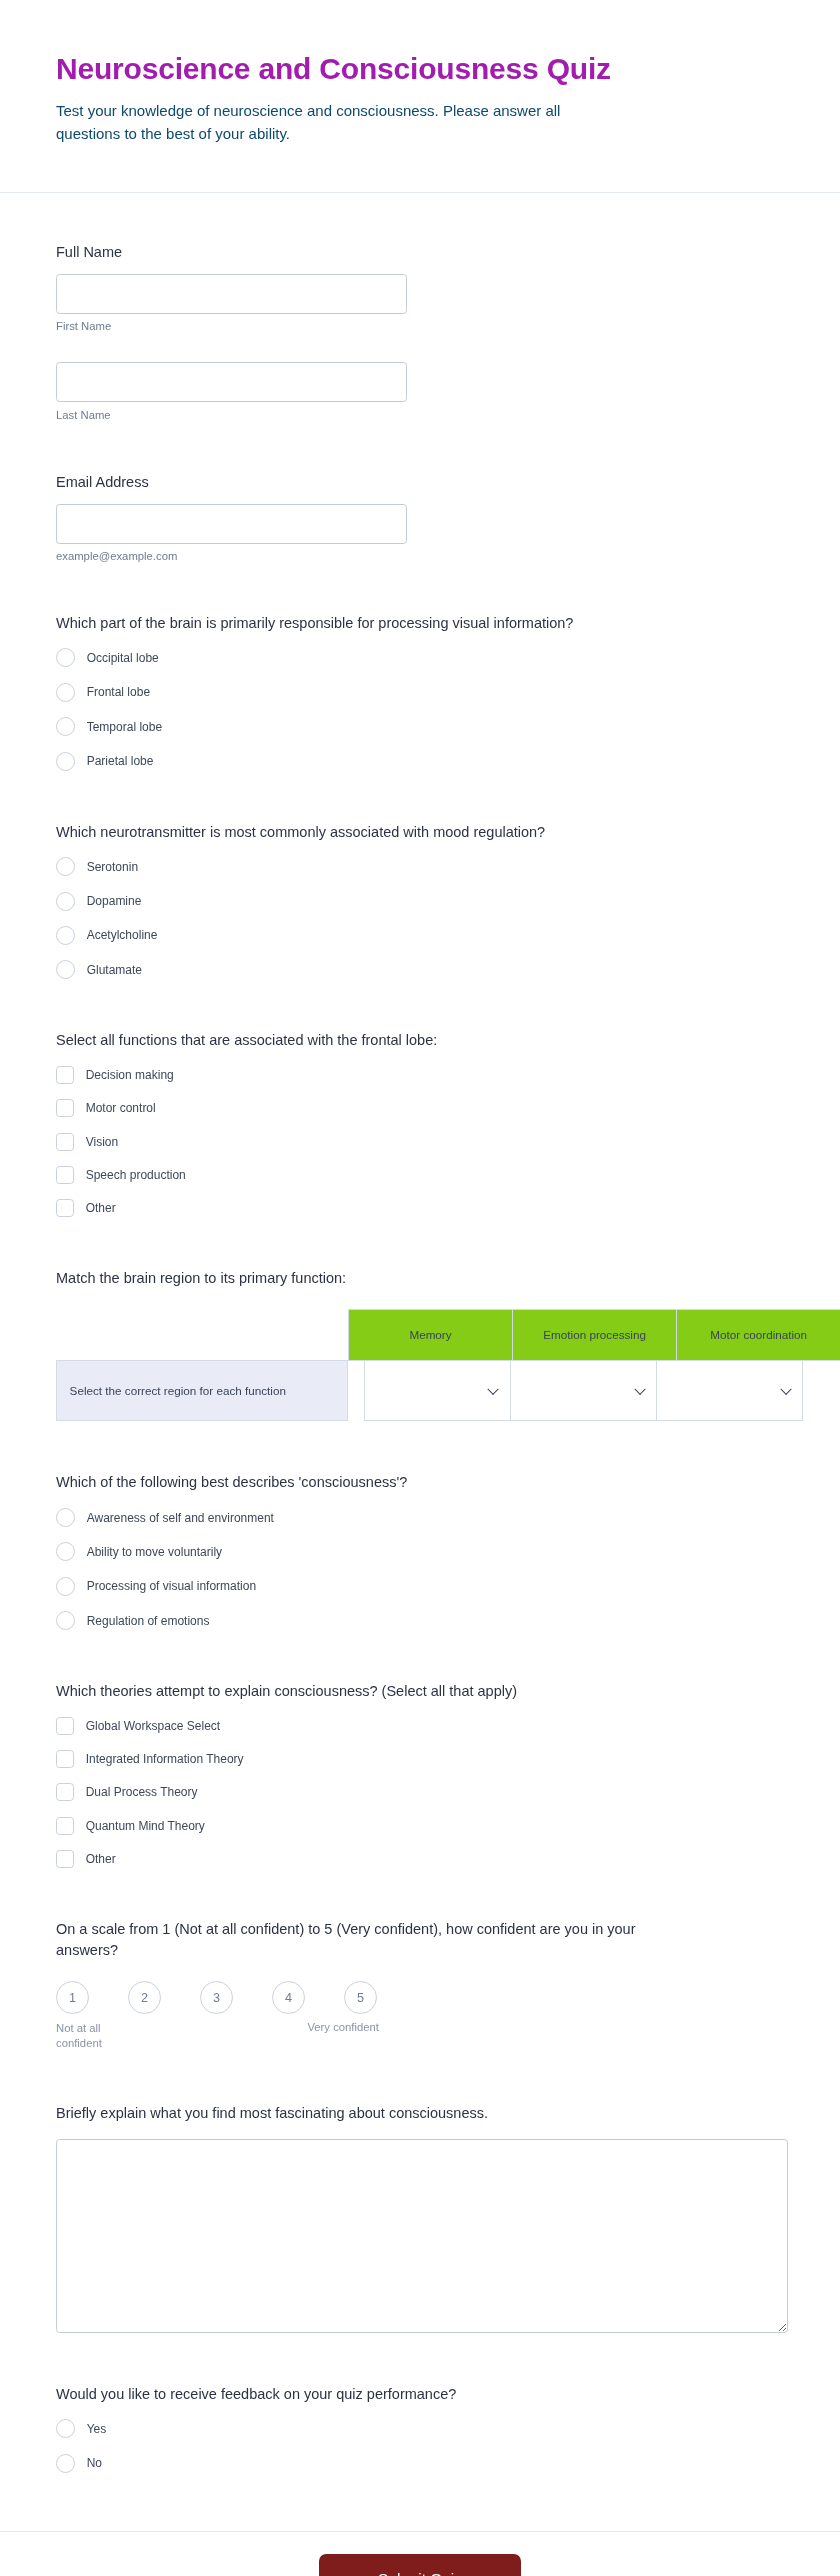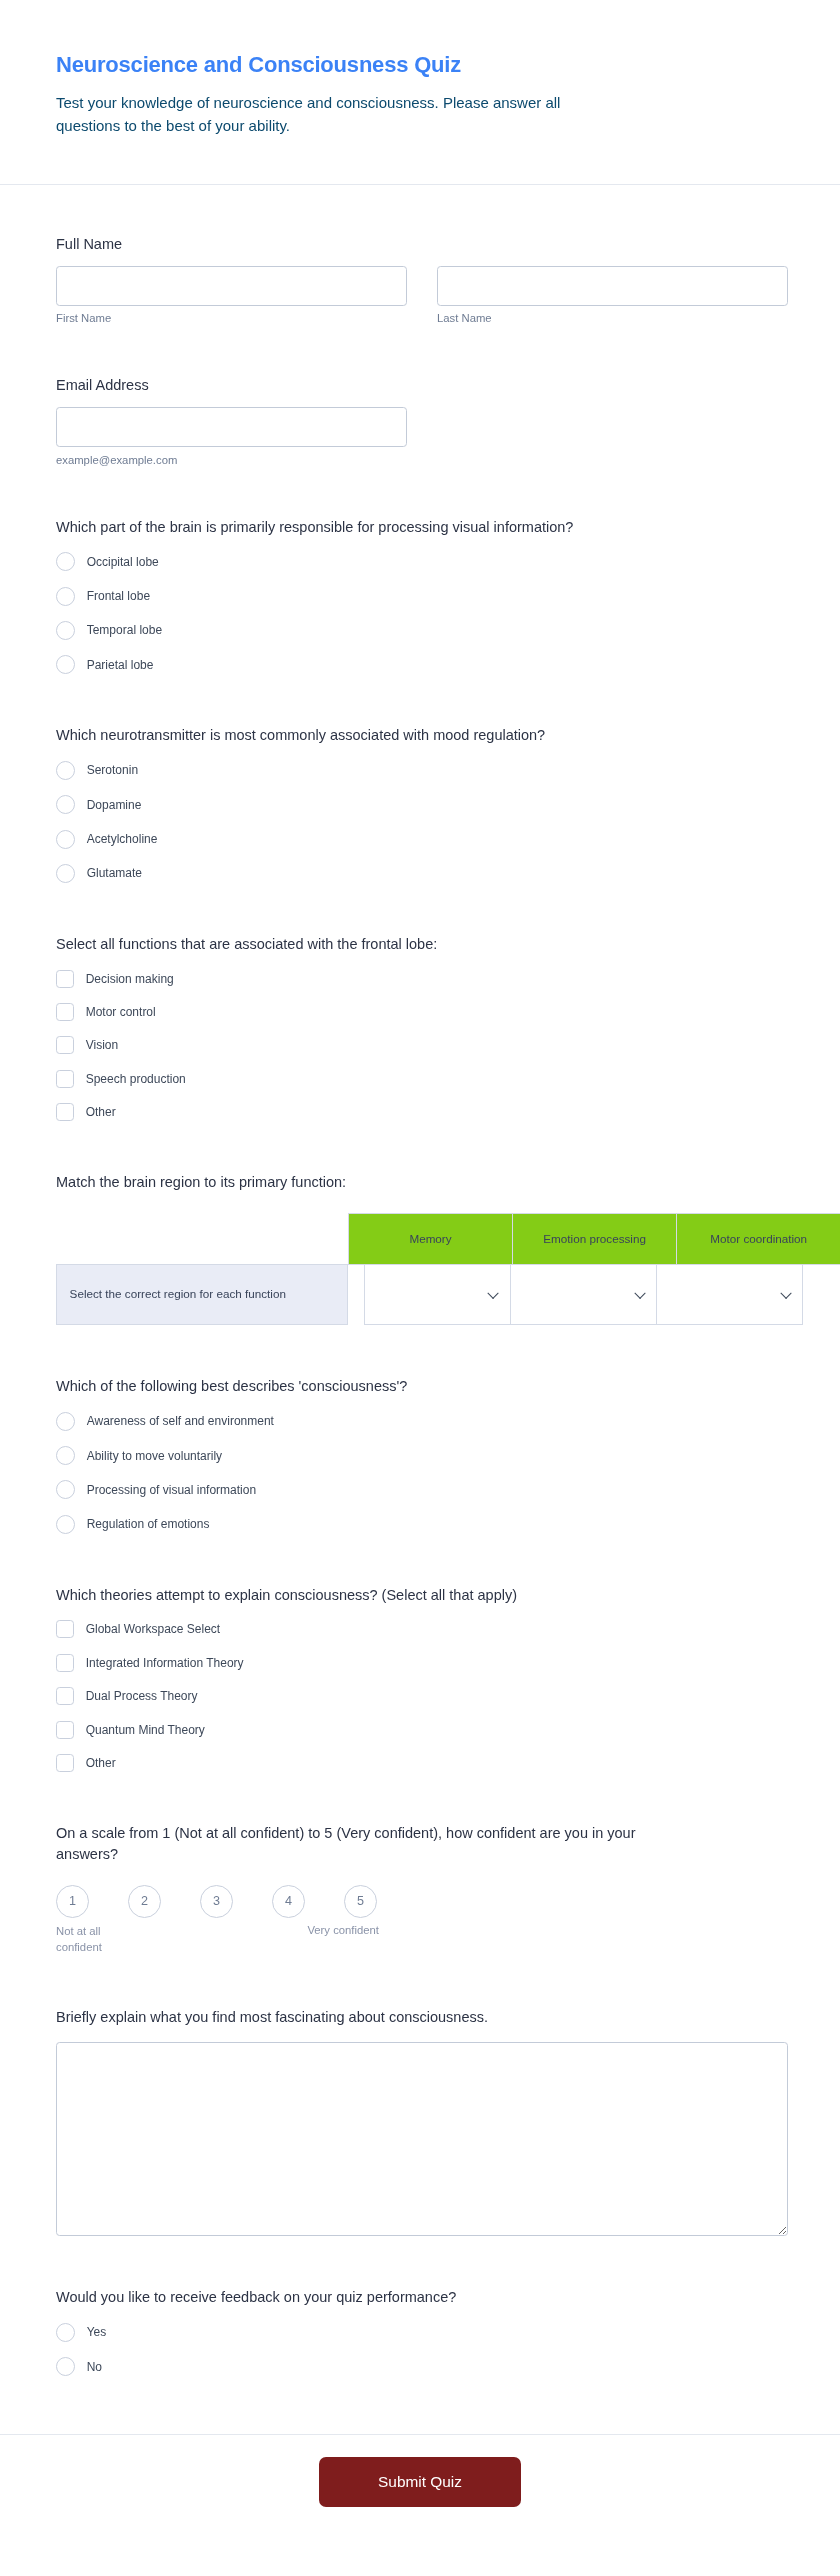--- a/index.html
+++ b/index.html
@@ -6,32 +6,32 @@
   html, body { background: #fff; }
   body {
     width: 840px;
     min-height: 2576px;
     margin: 0 auto;
     font-family: "Liberation Sans", sans-serif;
     color: #2c3345;
   }
   
   .form-header { padding: 52px 56px 47px 56px; }
-  .form-title { font-size: 22px; font-weight: 700; color: #3b82f6; letter-spacing: -0.2px; }
+  .form-title { font-size: 30px; font-weight: 700; color: #a21caf; letter-spacing: -0.2px; }
   .form-subtitle { margin-top: 12.6px; font-size: 15px; line-height: 1.55; color: #0c4a6e; max-width: 515px; }
   .divider { height: 0.9px; background: #e4e8ef; }
 
   .form-body { padding: 0 52px 0 56px; }
   .field { margin-top: 51px; }
   .field.first { margin-top: 49px; }
   .q-label { font-size: 14.5px; font-weight: 500; color: #2c3345; line-height: 1.45; }
   .q-label.narrow { max-width: 614px; }
 
   
-  .name-row { display: flex; gap: 30px; margin-top: 11px; }
+  .name-row { display: flex; gap: 30px; margin-top: 11px; flex-direction: column; }
   .sub-field { width: 351px; }
   input[type="text"] {
     width: 100%; height: 40px;
     border: 0.9px solid #c3cbd8; border-radius: 3.6px;
     background: #fff; font: inherit; font-size: 13.6px; color: #2c3345;
     padding: 0 11px; outline: none;
   }
   .sublabel { margin-top: 6.3px; font-size: 11.3px; color: #6f7c93; }
   .email-wrap { width: 351px; margin-top: 11px; }
 

